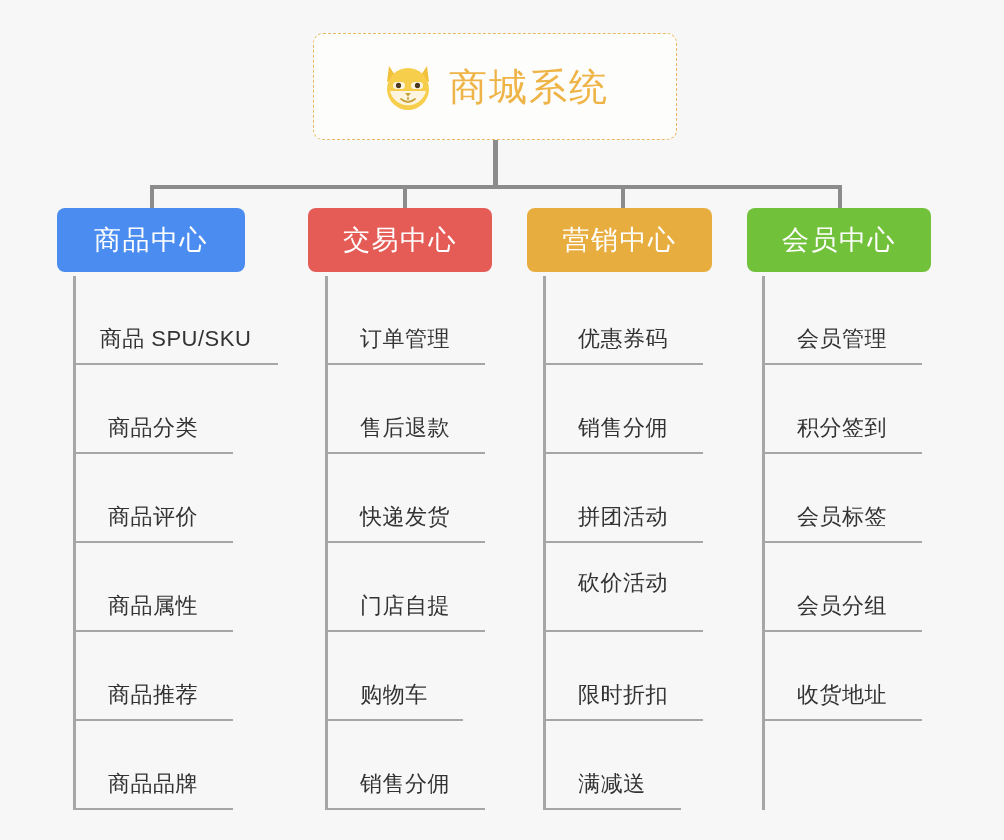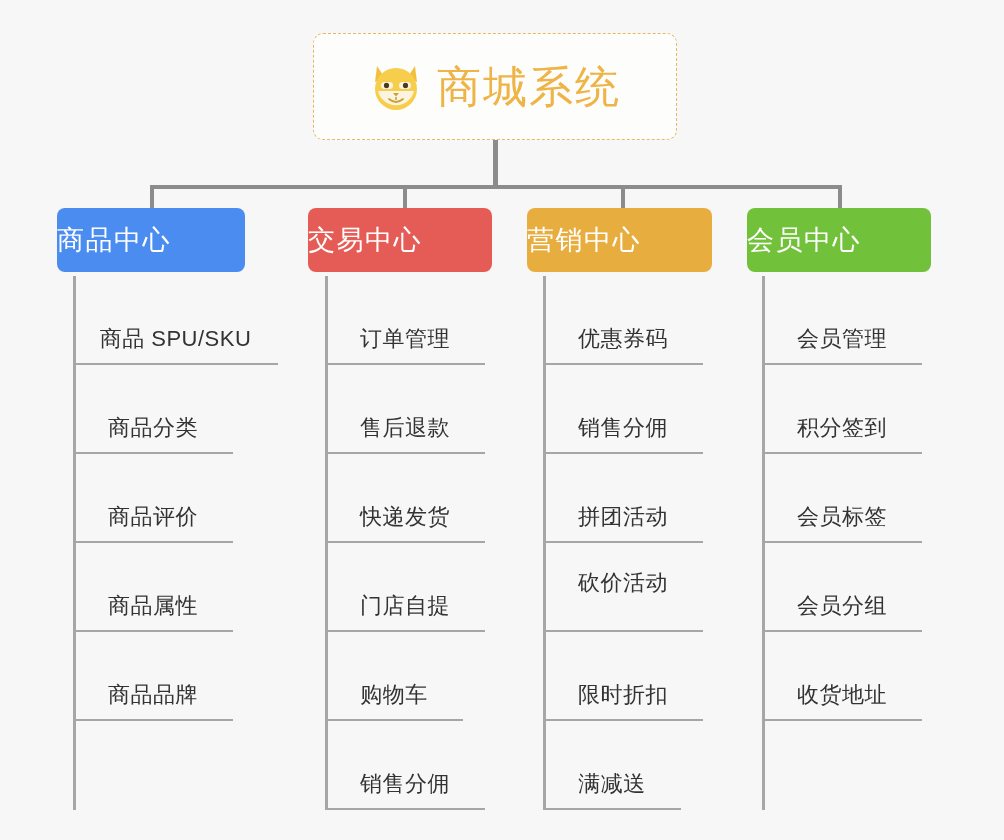--- a/index.html
+++ b/index.html
@@ -30,21 +30,21 @@
     box-sizing: border-box;
     background: #fdfdfc;
     border: 1px dashed #e8b860;
     border-radius: 10px;
     display: flex;
     align-items: center;
     justify-content: center;
     gap: 14px;
   }
   .root-title {
-    font-size: 44px;
+    font-size: 38px;
     color: #efb447;
     letter-spacing: 2px;
     line-height: 1;
     font-weight: 400;
   }
   .dog-icon {
     width: 54px;
     height: 54px;
     position: relative;
     flex: 0 0 auto;
@@ -58,21 +58,21 @@
   .conn-v { width: 4px; }
   .conn-h { height: 4px; }
 
   
   .cat-box {
     position: absolute;
     height: 64px;
     border-radius: 8px;
     display: flex;
     align-items: center;
-    justify-content: flex-start;
+    justify-content: center;
     color: #ffffff;
     font-size: 27px;
     letter-spacing: 1.5px;
   }
 
   
   .leaf-col {
     position: absolute;
     top: 276px;
   }
@@ -167,20 +167,24 @@
     </div>
     <div class="leaf-item" style="width:160px;">
       <span class="leaf-label">商品评价</span>
       <span class="leaf-underline" style="width:160px;"></span>
     </div>
     <div class="leaf-item" style="width:160px;">
       <span class="leaf-label">商品属性</span>
       <span class="leaf-underline" style="width:160px;"></span>
     </div>
     <div class="leaf-item" style="width:160px;">
+      <span class="leaf-label">商品推荐</span>
+      <span class="leaf-underline" style="width:160px;"></span>
+    </div>
+    <div class="leaf-item" style="width:160px;">
       <span class="leaf-label">商品品牌</span>
       <span class="leaf-underline" style="width:160px;"></span>
     </div>
   </div>
 
   <div class="leaf-col" style="left:325px; width:160px;">
     <div class="leaf-trunk" style="height:534px;"></div>
     <div class="leaf-item" style="width:160px;">
       <span class="leaf-label">订单管理</span>
       <span class="leaf-underline" style="width:160px;"></span>

